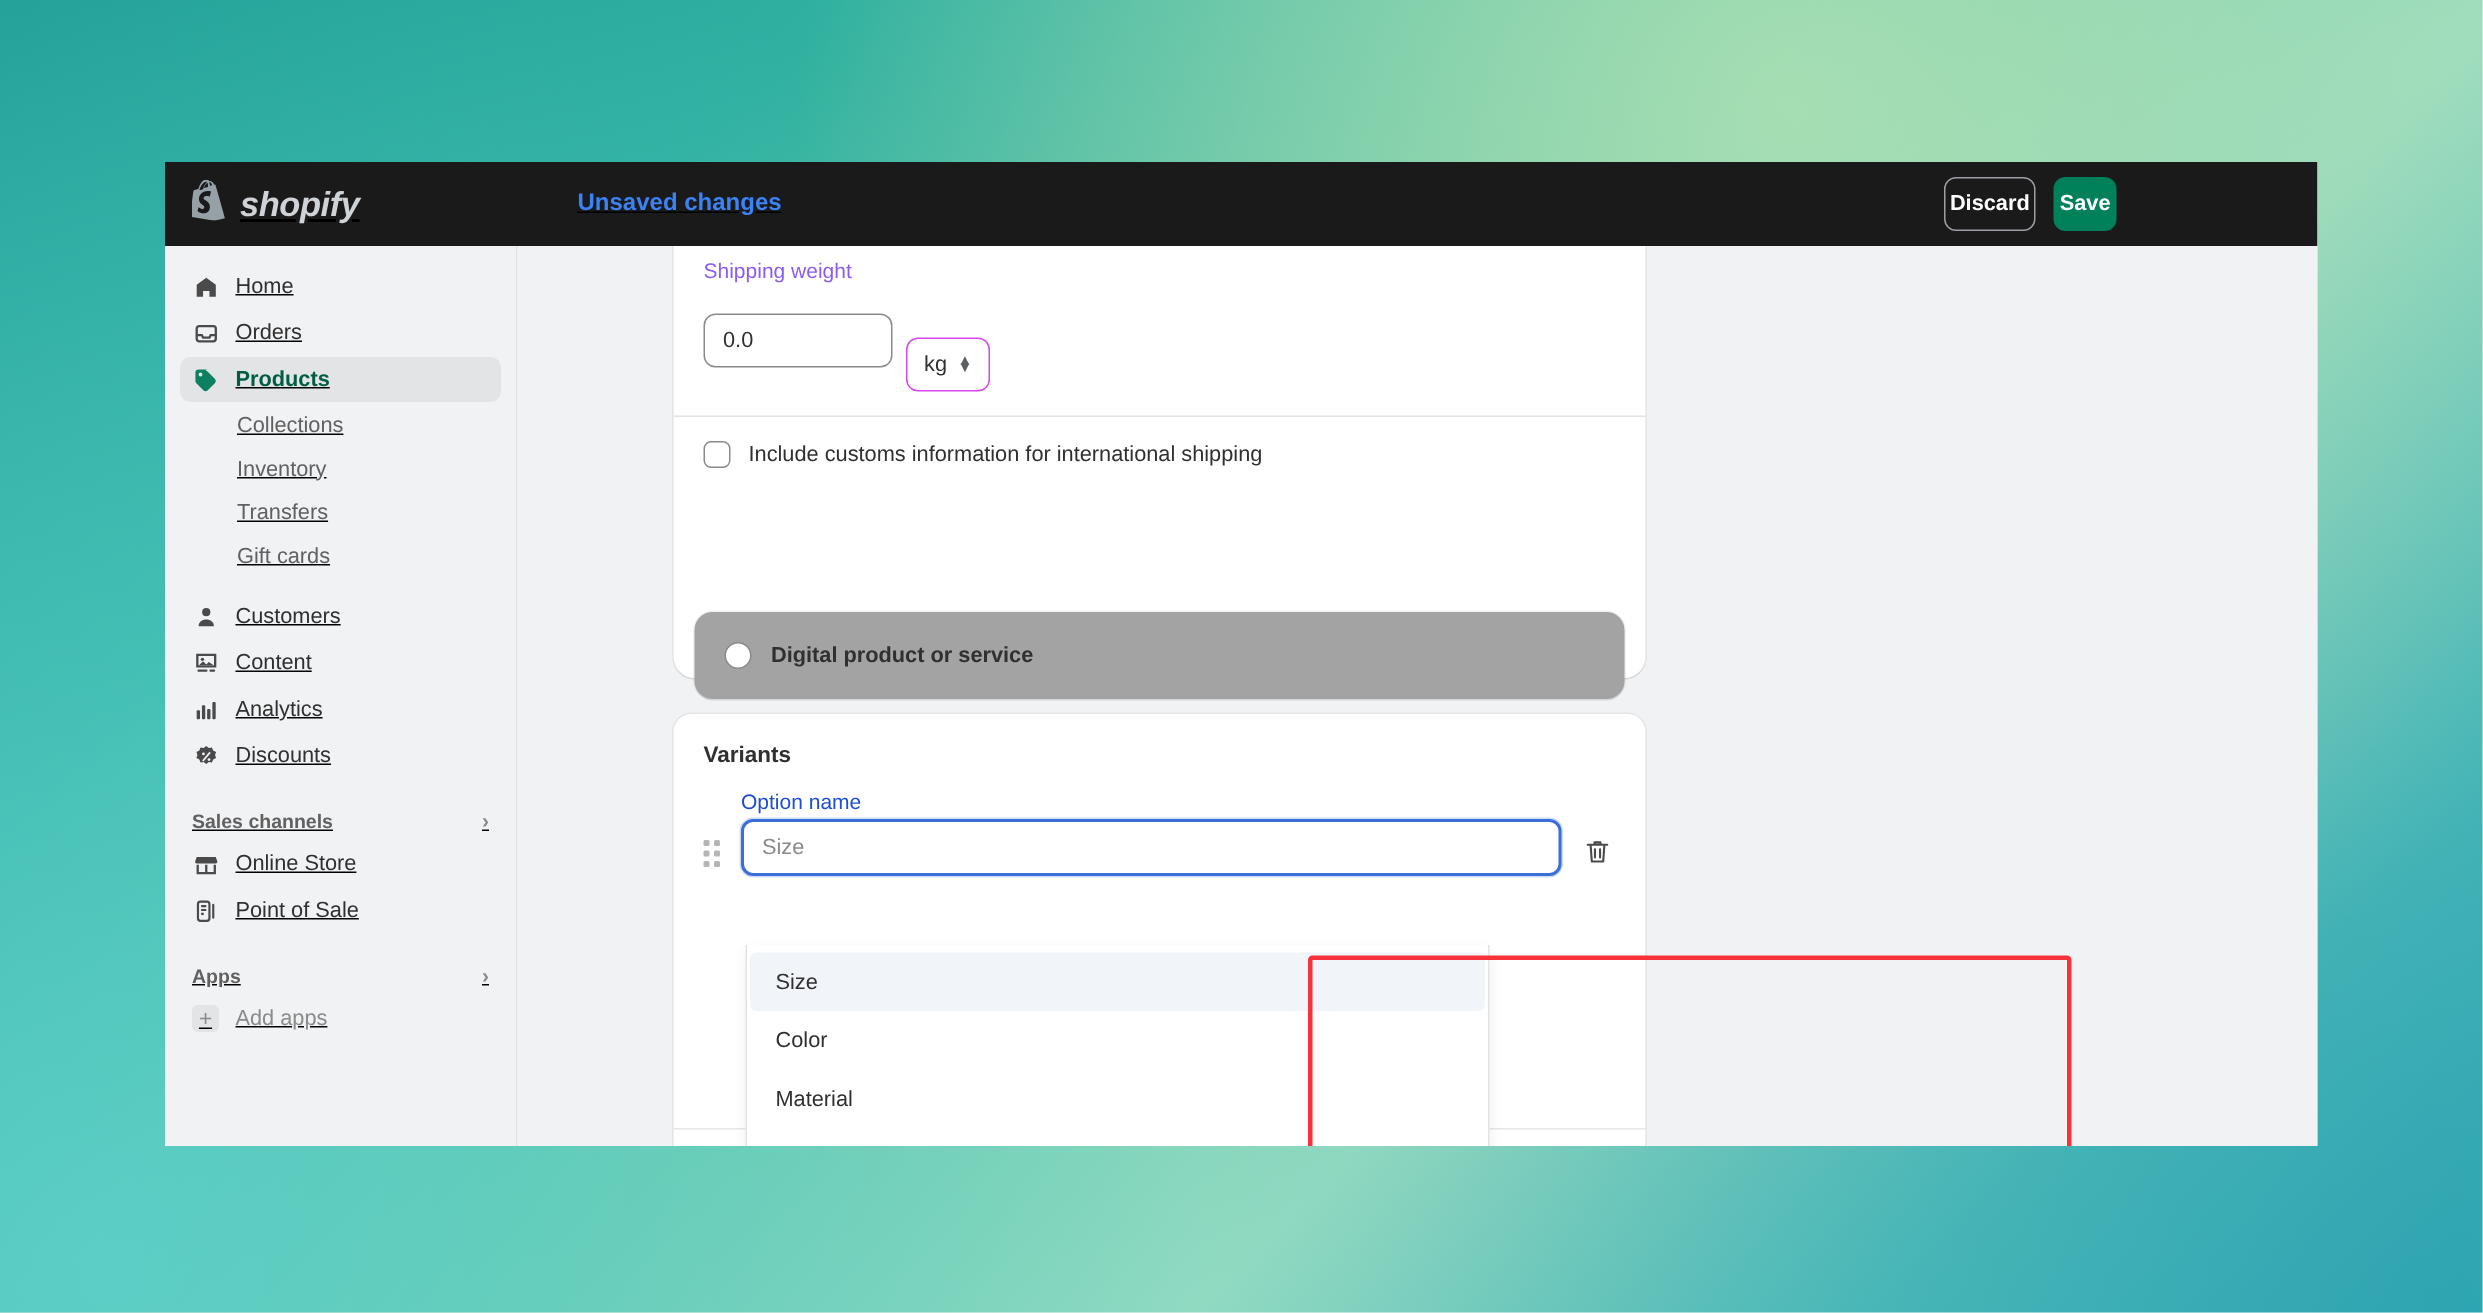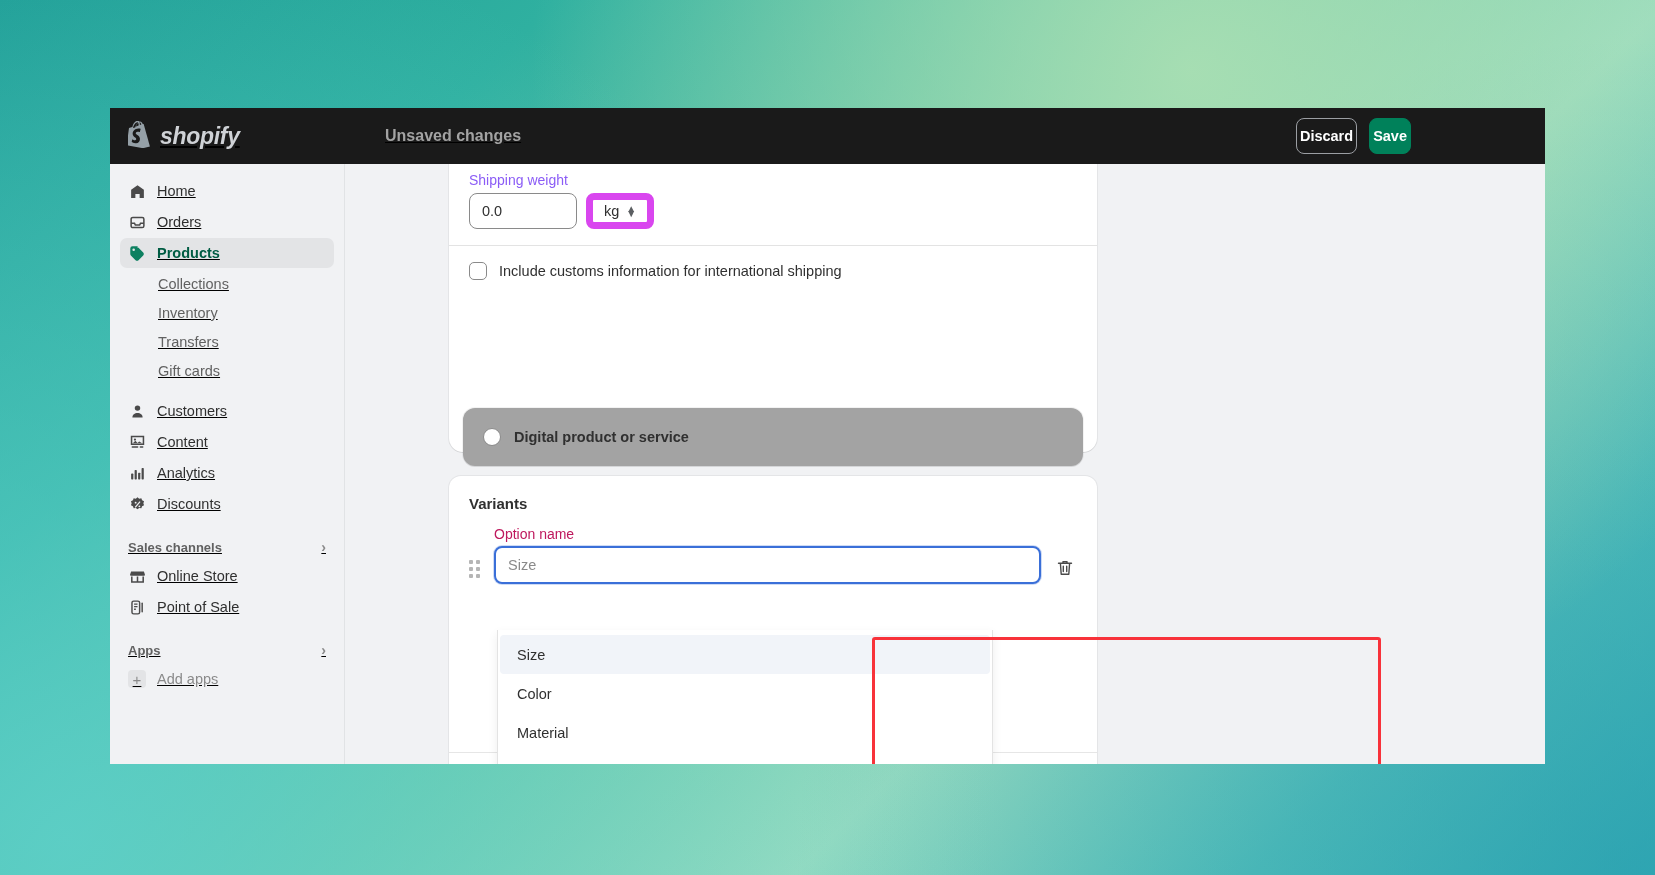--- a/index.html
+++ b/index.html
@@ -46,21 +46,21 @@
     gap: 8px;
   }
   .logo-word {
     color: #cfd2d6;
     font-size: 23px;
     font-style: italic;
     font-weight: bold;
     letter-spacing: -0.3px;
   }
   #unsaved-text {
-    color: #a3a3a3;
+    color: #3b82f6;
     font-size: 16px;
     font-weight: bold;
     margin-left: 40px;
   }
   #topbar-actions {
     position: absolute;
     right: 134px;
     display: flex; gap: 12px; align-items: center;
   }
   .btn {
@@ -163,40 +163,41 @@
   }
   .card-pad { padding: 0 20px; }
   .field-label {
     font-size: 14px;
     color: #8b5cf6;
     margin-bottom: 5px;
     padding-top: 8px;
   }
   .weight-row { display: flex; gap: 9px; align-items: center; }
   .text-input {
-    width: 108px; height: 36px;
+    width: 126px; height: 36px;
     border: 1px solid #8a8a8a;
     border-radius: 8px;
     font-size: 14.5px;
     color: #303030;
     padding: 0 12px;
     background: #fff;
     font-family: inherit;
     outline: none;
   }
   .unit-select {
     height: 36px;
     min-width: 52px;
-    border: 7px solid #d946ef;
+    border: 1px solid #d946ef;
     border-radius: 8px;
     background: #fff;
     display: flex; align-items: center; gap: 7px;
     padding: 0 11px;
     font-size: 14.5px; color: #303030;
     cursor: pointer;
+    margin-top: 32px;
   }
   .updown { display: flex; flex-direction: column; line-height: 0.55; font-size: 10px; color: #5c5f62; }
   .divider { height: 1px; background: #e3e3e3; margin: 16px 0 0 0; }
   .check-row { display: flex; align-items: center; gap: 12px; padding: 16px 20px 0 20px; }
   .checkbox {
     width: 18px; height: 18px;
     border: 1.5px solid #8a8a8a;
     border-radius: 5px;
     background: #fff;
     flex-shrink: 0;
@@ -256,21 +257,21 @@
     margin-top: 34px;
     margin-right: 11px;
     display: grid;
     grid-template-columns: 4px 4px;
     grid-gap: 3px;
     cursor: grab;
     flex-shrink: 0;
   }
   #drag-handle i { width: 4px; height: 4px; background: #b5b5b5; border-radius: 1px; display:block; }
   #option-field-wrap { flex: 1; }
-  #option-name-label { font-size: 14px; color: #be185d; margin-bottom: 4px; }
+  #option-name-label { font-size: 14px; color: #1d4ed8; margin-bottom: 4px; }
   #option-input {
     width: 100%;
     height: 38px;
     border: 2px solid #3a6fd8;
     border-radius: 8px;
     background: #fff;
     font-size: 14.5px;
     color: #8a8a8a;
     padding: 0 12px;
     font-family: inherit;

